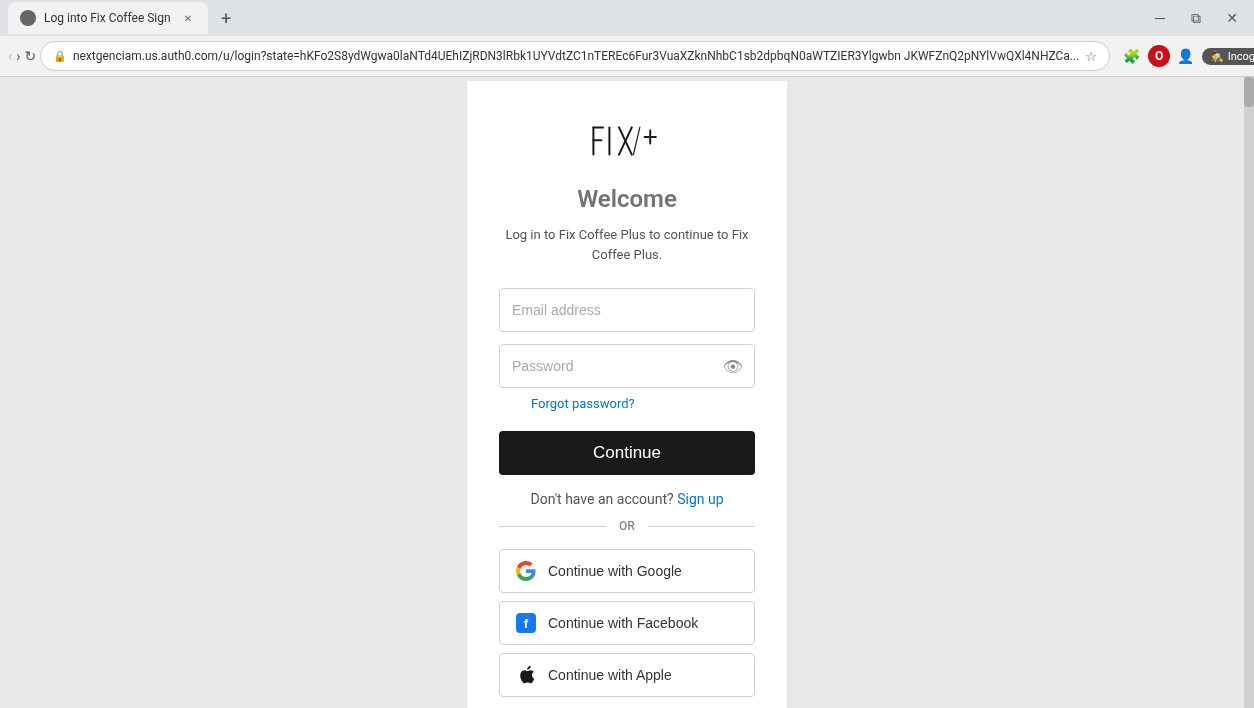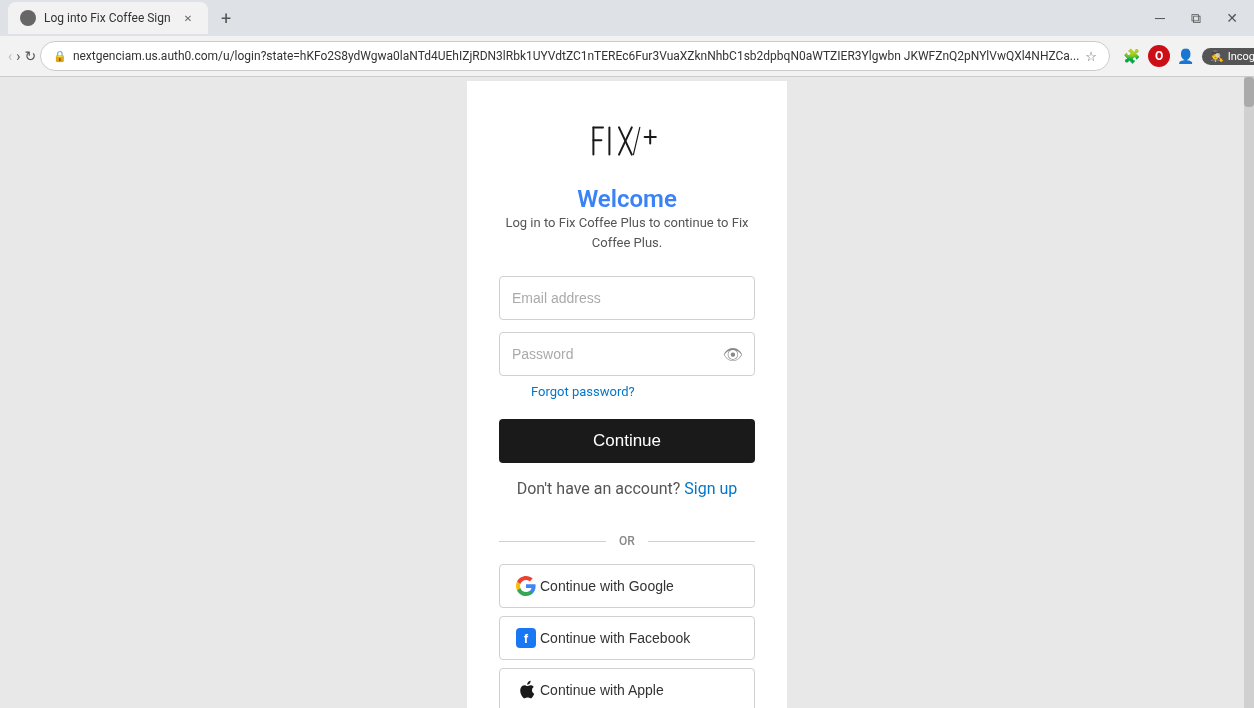--- a/index.html
+++ b/index.html
@@ -243,21 +243,22 @@
 
     .logo-svg {
       width: 80px;
       height: 40px;
     }
 
     .welcome-title {
       font-size: 24px;
       font-weight: 600;
       text-align: center;
-      color: #3b82f6;
+      color: #737373;
+      margin-bottom: 12px;
     }
 
     .subtitle {
       font-size: 13px;
       color: #555;
       text-align: center;
       line-height: 1.5;
       margin-bottom: 24px;
     }
 
@@ -316,23 +317,23 @@
       border: none;
       border-radius: 4px;
       font-size: 17px;
       font-weight: 400;
       cursor: pointer;
       margin-bottom: 16px;
     }
 
     .signup-row {
       text-align: center;
-      font-size: 16px;
+      font-size: 14px;
       color: #555;
-      margin-bottom: 36px;
+      margin-bottom: 12px;
     }
 
     .signup-link {
       color: #0077cc;
       text-decoration: none;
       cursor: pointer;
     }
 
     .divider {
       display: flex;
@@ -359,21 +360,21 @@
       border: 1px solid #d0d0d0;
       border-radius: 4px;
       background: white;
       display: flex;
       align-items: center;
       padding: 0 16px;
       font-size: 14px;
       color: #333;
       cursor: pointer;
       margin-bottom: 8px;
-      gap: 4px;
+      gap: 12px;
     }
 
     .social-icon {
       width: 20px;
       height: 20px;
       flex-shrink: 0;
       display: flex;
       align-items: center;
       justify-content: center;
     }

